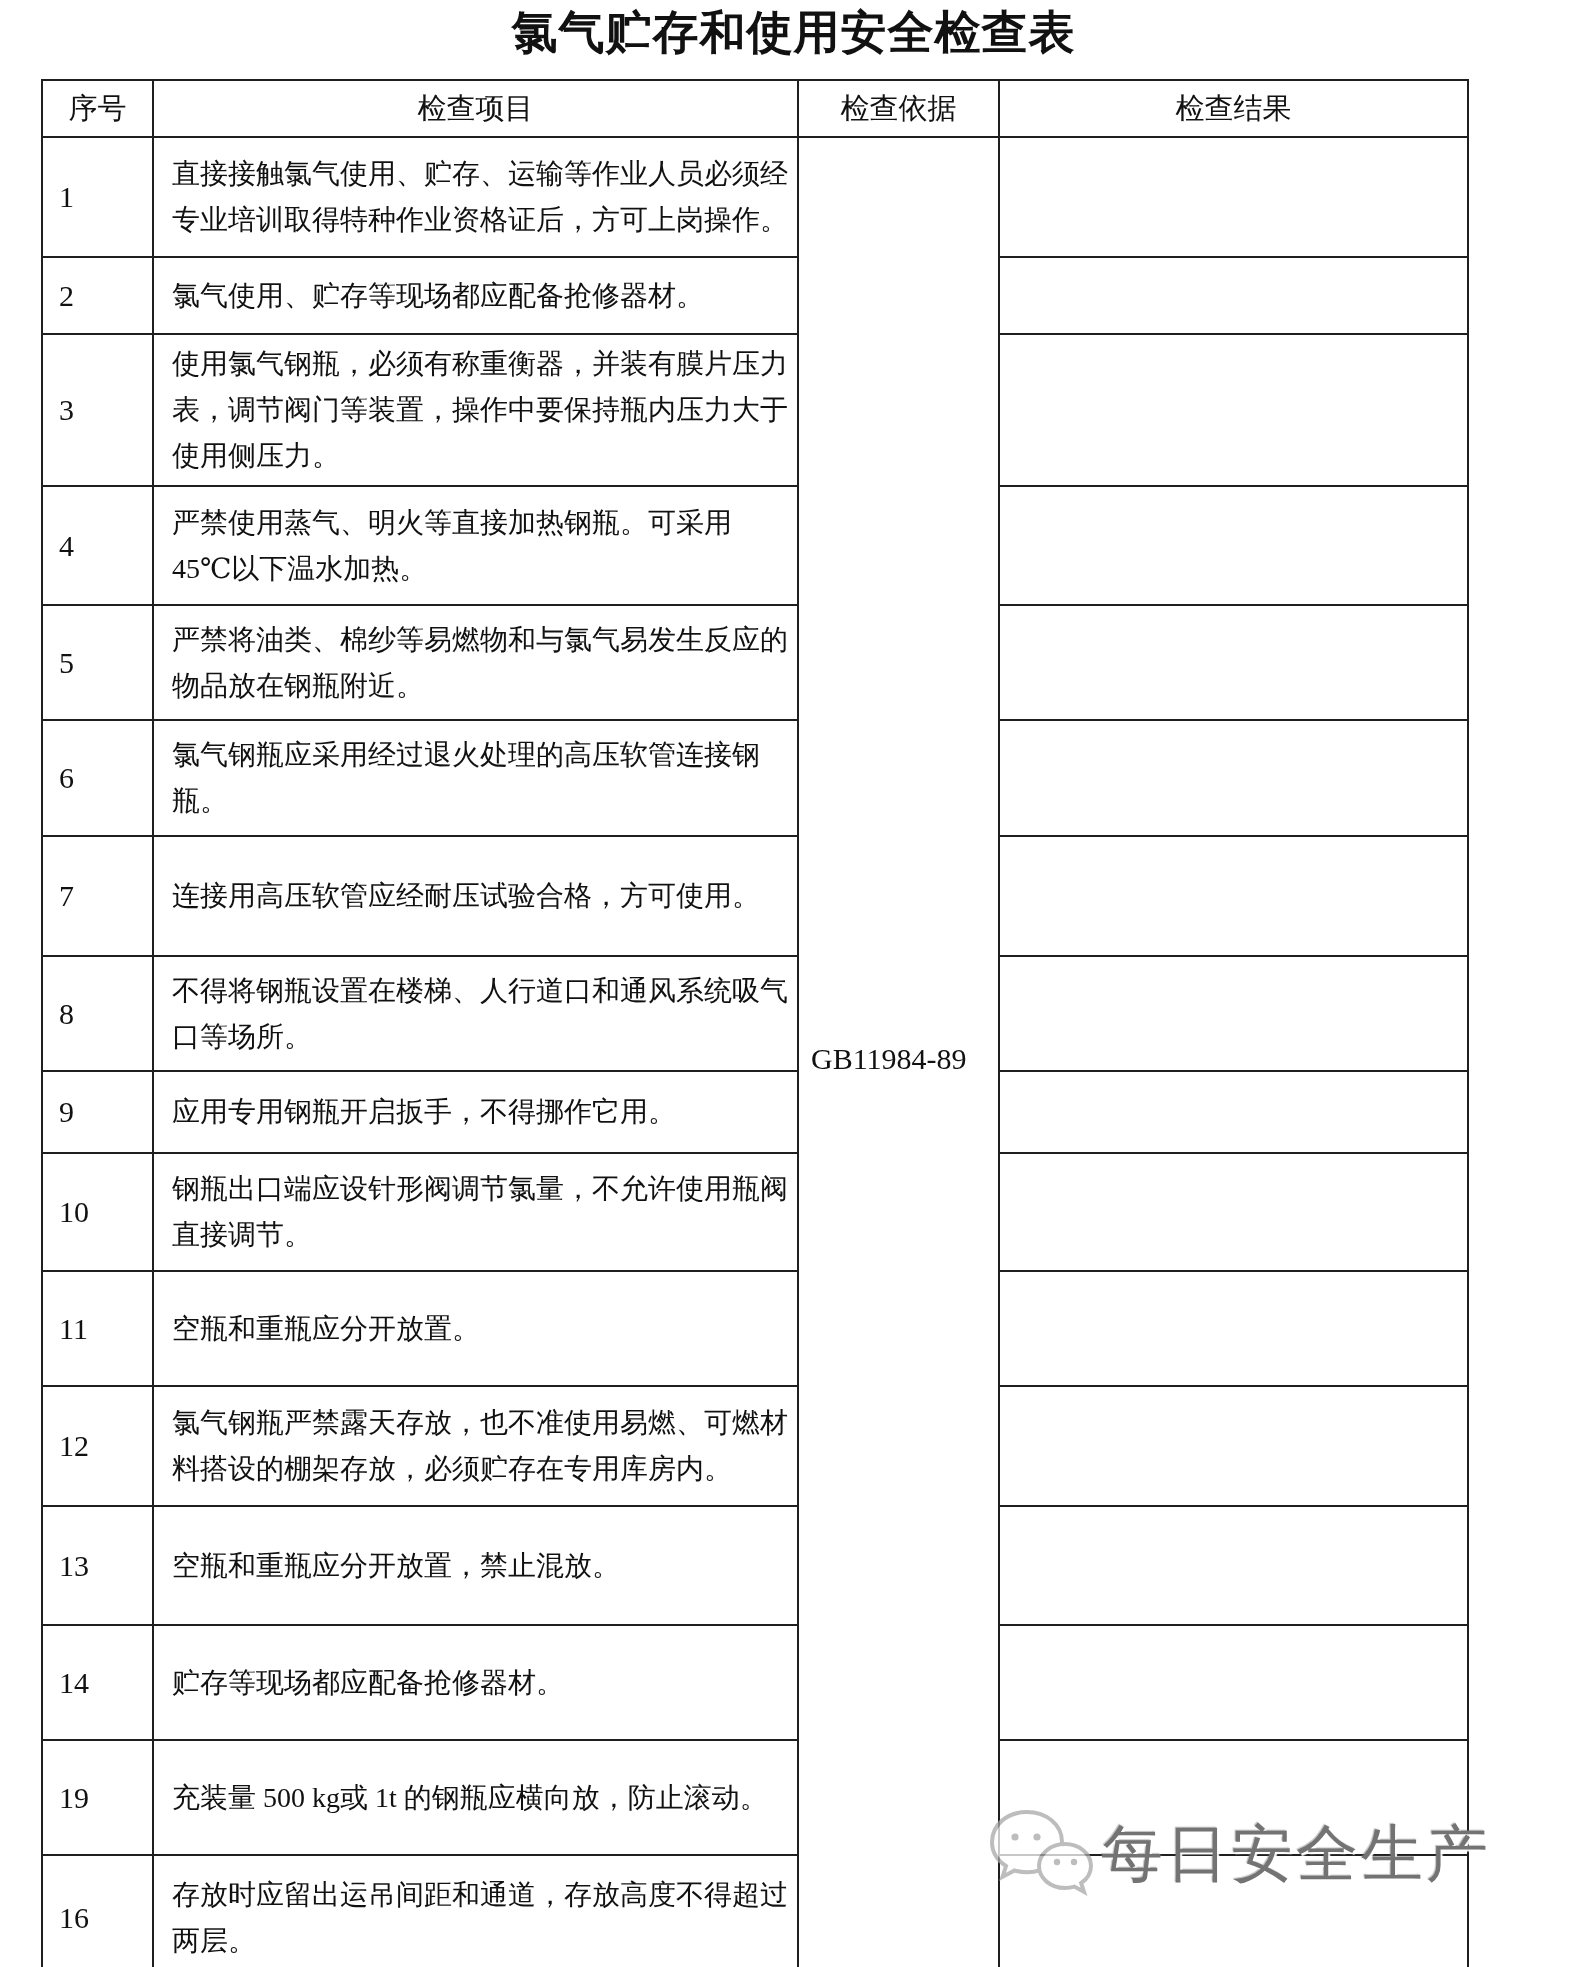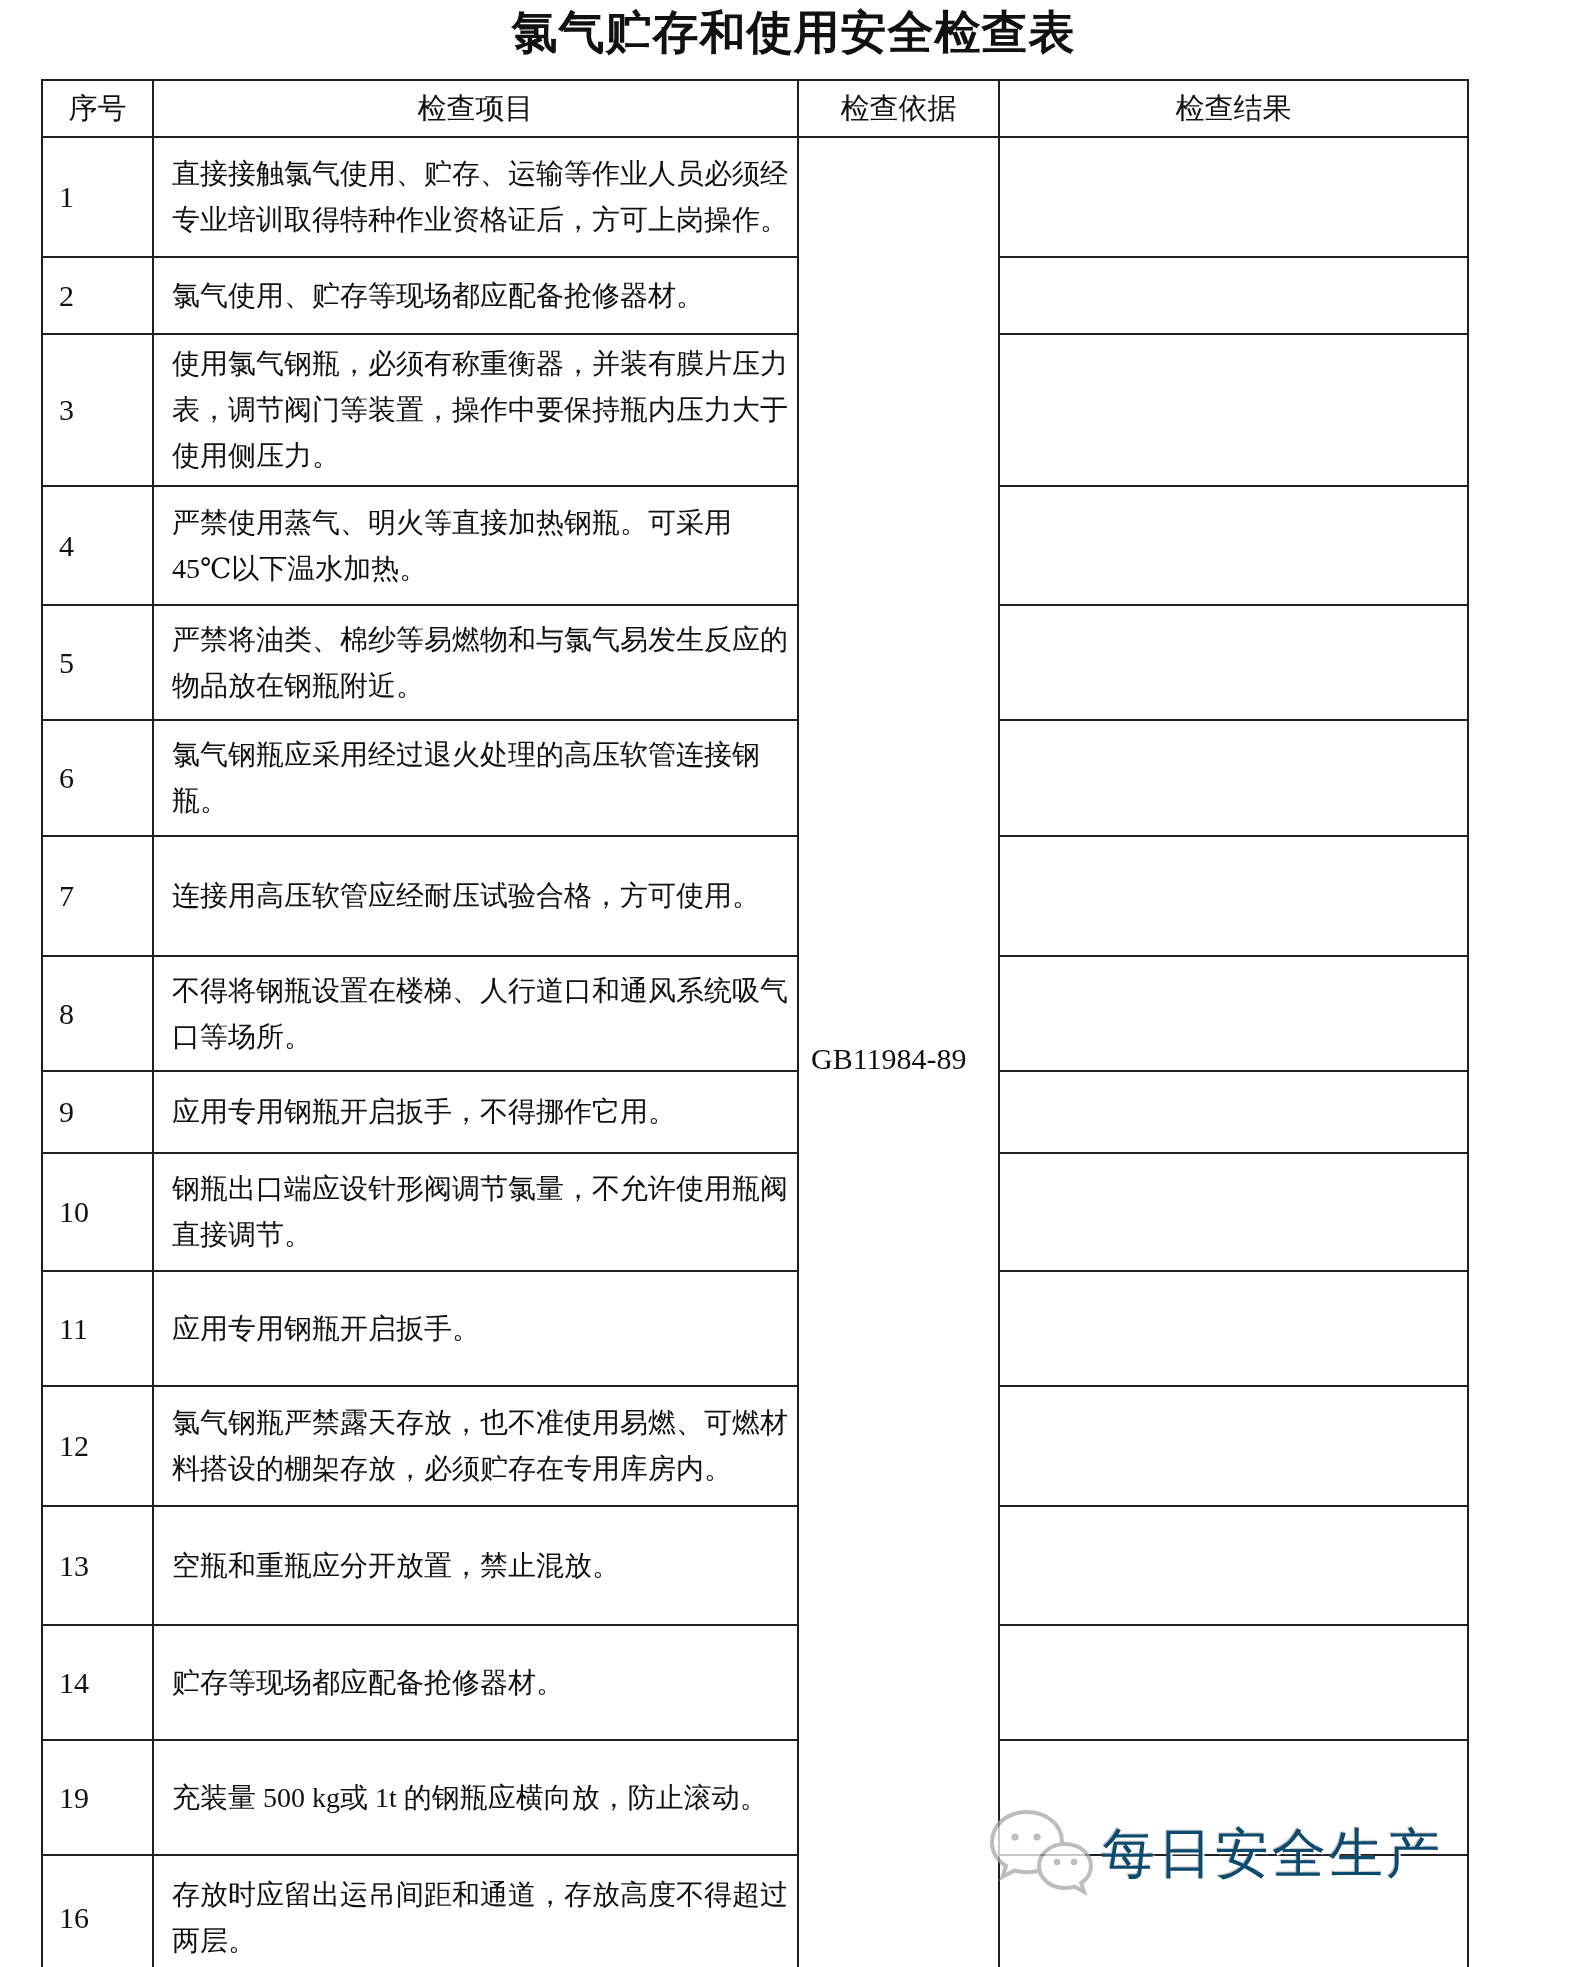--- a/index.html
+++ b/index.html
@@ -55,23 +55,23 @@
   }
   td.result-cell{padding:0;}
   .watermark{
     position:absolute;
     left:985px;top:1806px;
     display:flex;align-items:center;
     pointer-events:none;
   }
   .wm-logo{flex:0 0 auto;margin-right:8px;opacity:.75;}
   .wm-text{
-    font-size:54px;
+    font-size:62px;
     letter-spacing:3px;
-    color:#0c4a6e;
+    color:#737373;
     text-shadow:2px 2px 1px rgba(255,255,255,.95), -1px -1px 1px rgba(110,110,110,.45);
     white-space:nowrap;
     font-family:"Liberation Serif","DejaVu Serif",serif;
   }
 </style>
 </head>
 <body>
 
 <div class="page">
 
@@ -139,21 +139,21 @@
           <td class="item-cell">应用专用钢瓶开启扳手，不得挪作它用。</td>
           <td class="result-cell"></td>
         </tr>
         <tr style="height: 118px;">
           <td class="no-cell">10</td>
           <td class="item-cell">钢瓶出口端应设针形阀调节氯量，不允许使用瓶阀直接调节。</td>
           <td class="result-cell"></td>
         </tr>
         <tr style="height: 115px;">
           <td class="no-cell">11</td>
-          <td class="item-cell">应用专用钢瓶开启扳手。</td>
+          <td class="item-cell">空瓶和重瓶应分开放置。</td>
           <td class="result-cell"></td>
         </tr>
         <tr style="height: 120px; margin-left: 15px;">
           <td class="no-cell">12</td>
           <td class="item-cell">氯气钢瓶严禁露天存放，也不准使用易燃、可燃材料搭设的棚架存放，必须贮存在专用库房内。</td>
           <td class="result-cell"></td>
         </tr>
         <tr style="height: 119px;">
           <td class="no-cell">13</td>
           <td class="item-cell">空瓶和重瓶应分开放置，禁止混放。</td>

